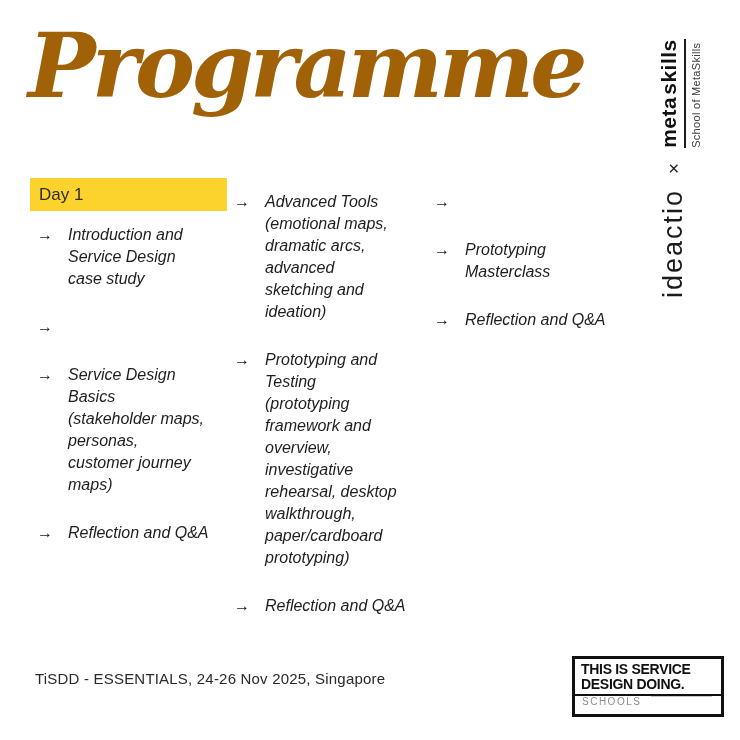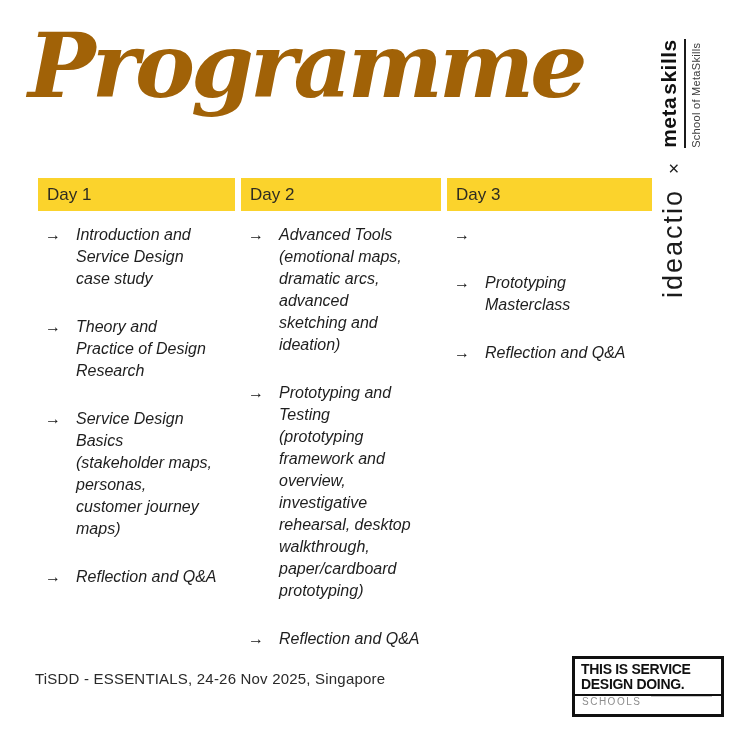--- a/index.html
+++ b/index.html
@@ -33,22 +33,22 @@
   .metaskills{display:flex;flex-direction:column;padding-top:2px;}
   .ms-word{
     font-size:21px;font-weight:800;letter-spacing:0.5px;color:#111;
     line-height:1;border-bottom:2px solid #1b1b1b;
     padding-bottom:5px;margin-bottom:4px;white-space:nowrap;
   }
   .ms-word .ms-skills{margin-left:2px;}
   .ms-school{font-size:11px;color:#3c3c3c;letter-spacing:0.3px;white-space:nowrap;}
   
   .grid{
-    position:absolute;left:38px;top:178px;width:618px;
-    display:grid;grid-template-columns:197px 200px 205px;column-gap:6px;
+    position:absolute;left:30px;top:178px;width:618px;
+    display:grid;grid-template-columns:197px 200px 205px;column-gap:0;
   }
   .day-header{
     height:33px;background:#fbd32c;color:#2e2c22;
     display:flex;align-items:center;
     padding-left:9px;font-size:17px;
   }
   .items{margin-top:13px;padding-left:7px;}
   .item{
     display:flex;gap:14px;margin-bottom:26px;
     font-size:16px;line-height:22px;color:#1e1e1e;
@@ -100,42 +100,38 @@
     <div class="day-header">Day 1</div>
     <div class="items">
       <div class="item">
         <span class="arrow">→</span>
         <span class="item-text">Introduction and
 Service Design
 case study</span>
       </div>
       <div class="item">
         <span class="arrow">→</span>
-        <span class="item-text">Theory and
-Practice of Design
-Research</span>
       </div>
       <div class="item">
         <span class="arrow">→</span>
         <span class="item-text">Service Design
 Basics
 (stakeholder maps,
 personas,
 customer journey
 maps)</span>
       </div>
       <div class="item">
         <span class="arrow">→</span>
         <span class="item-text">Reflection and Q&amp;A</span>
       </div>
     </div>
   </div>
 
   <div class="col">
-    <div class="day-header">Day 2</div>
     <div class="items">
       <div class="item">
         <span class="arrow">→</span>
         <span class="item-text">Advanced Tools
 (emotional maps,
 dramatic arcs,
 advanced
 sketching and
 ideation)</span>
       </div>
@@ -153,21 +149,20 @@
 prototyping)</span>
       </div>
       <div class="item">
         <span class="arrow">→</span>
         <span class="item-text">Reflection and Q&amp;A</span>
       </div>
     </div>
   </div>
 
   <div class="col">
-    <div class="day-header">Day 3</div>
     <div class="items">
       <div class="item">
         <span class="arrow">→</span>
       </div>
       <div class="item">
         <span class="arrow">→</span>
         <span class="item-text">Prototyping
 Masterclass</span>
       </div>
       <div class="item">

